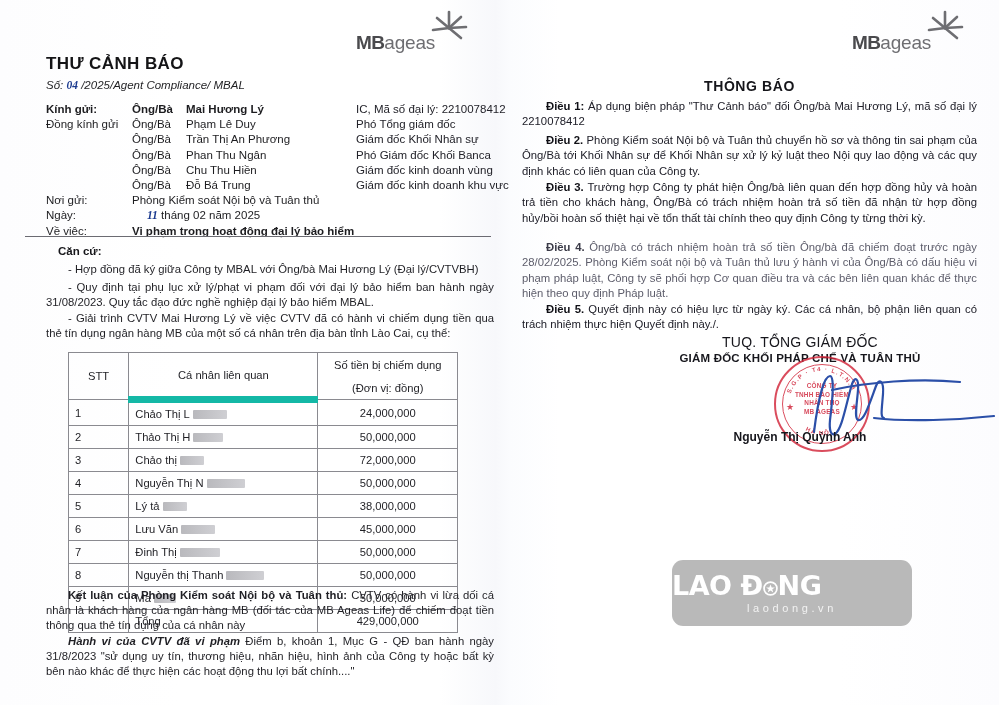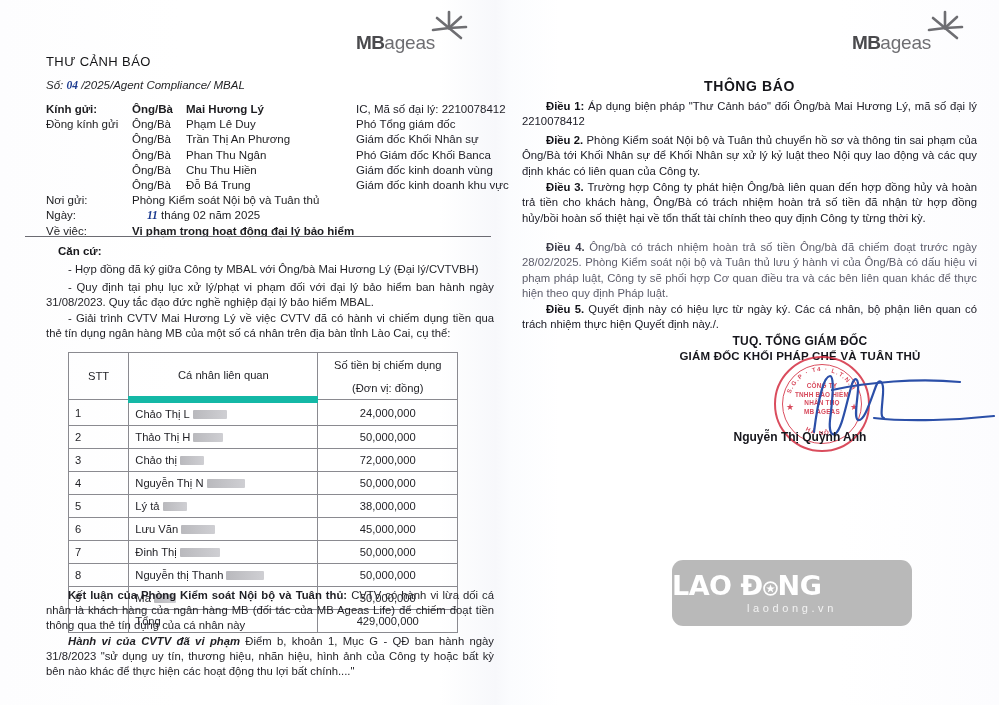--- a/index.html
+++ b/index.html
@@ -30,21 +30,21 @@
     font-size:19px;letter-spacing:-0.3px;white-space:nowrap;
     color:#58585b;
   }
   .logo .wordmark b{font-weight:bold;color:#4a4a4d;letter-spacing:-0.6px;}
   .logo .wordmark span.ag{font-weight:400;color:#6e6e72;letter-spacing:-0.2px;}
   .logo .star{position:absolute;left:76px;top:2px;width:42px;height:40px;}
 
   
   .doc-title{
     position:absolute;left:46px;top:54px;
-    font-size:13px;font-weight:normal;letter-spacing:.4px;color:#141416;
+    font-size:17px;font-weight:bold;letter-spacing:.4px;color:#141416;
   }
   .doc-number{
     position:absolute;left:46px;top:79px;
     font-size:11.5px;font-style:italic;color:#1f1f22;white-space:nowrap;
   }
   .hand{font-family:"Liberation Serif", serif;color:#1b3a8f;font-style:italic;font-weight:bold;}
 
   .recipients{position:absolute;left:46px;top:103px;font-size:11.5px;}
   .rrow{display:flex;align-items:baseline;height:15.2px;white-space:nowrap;}
   .c-label{width:86px;color:#1d1d20;}
@@ -114,21 +114,21 @@
   .rp{position:absolute;font-size:11.3px;line-height:15.4px;color:#20202a;text-align:justify;}
   .rp b{font-weight:bold;color:#101016;}
   .a1{left:22px;top:99px;width:455px;text-indent:24px;}
   .a2{left:22px;top:133px;width:455px;text-indent:24px;}
   .a3{left:22px;top:180px;width:455px;text-indent:24px;}
   .a4{left:22px;top:240px;width:455px;text-indent:24px;color:#5d5d6b;}
   .a4 b{color:#3b3b48;}
   .a5{left:22px;top:302px;width:455px;text-indent:24px;}
 
   .sig{position:absolute;left:130px;top:334px;width:340px;text-align:center;}
-  .sig-l1{font-size:12px;font-weight:bold;letter-spacing:.2px;color:#16161c;}
+  .sig-l1{font-size:14px;font-weight:normal;letter-spacing:.2px;color:#16161c;}
   .sig-l2{font-size:11.5px;font-weight:bold;letter-spacing:.2px;color:#16161c;margin-top:2px;}
   .sig-name{
     position:absolute;left:0;right:0;top:96px;text-align:center;
     font-size:12px;font-weight:bold;color:#16161c;
   }
 
   .stamp{
     position:absolute;left:144px;top:22px;width:92px;height:92px;
     border:2.4px solid #d2263a;border-radius:50%;
     opacity:.82;

